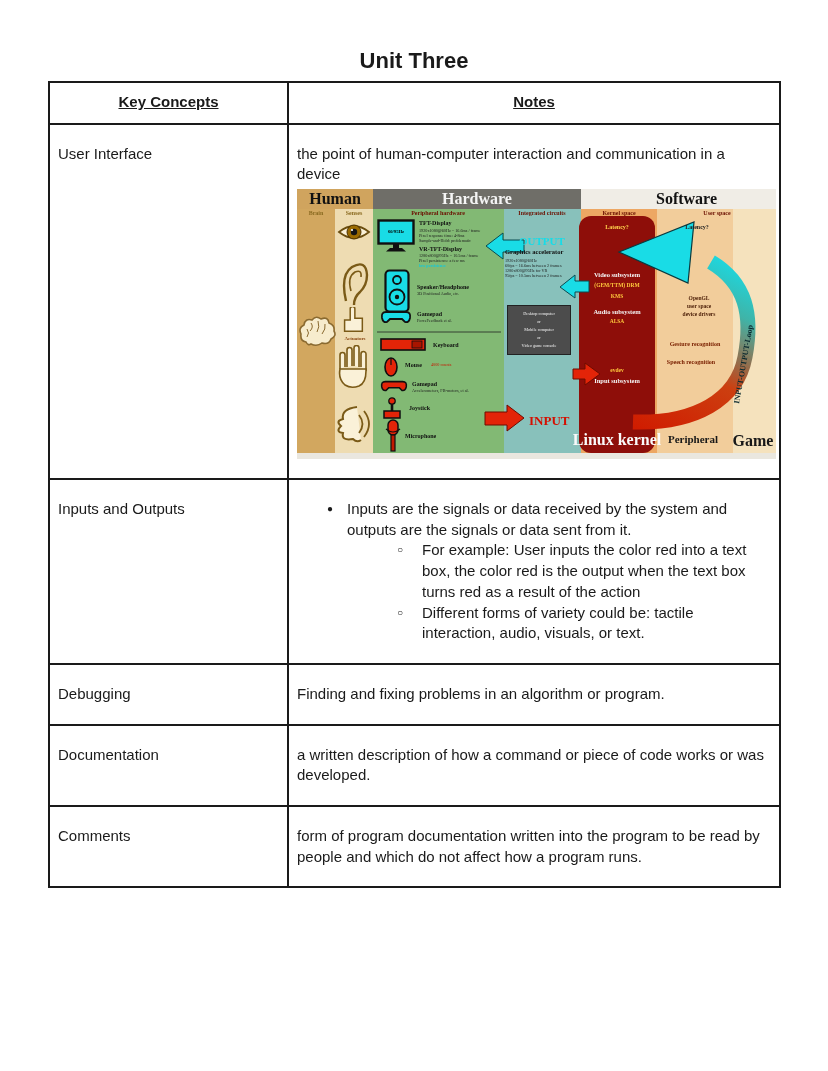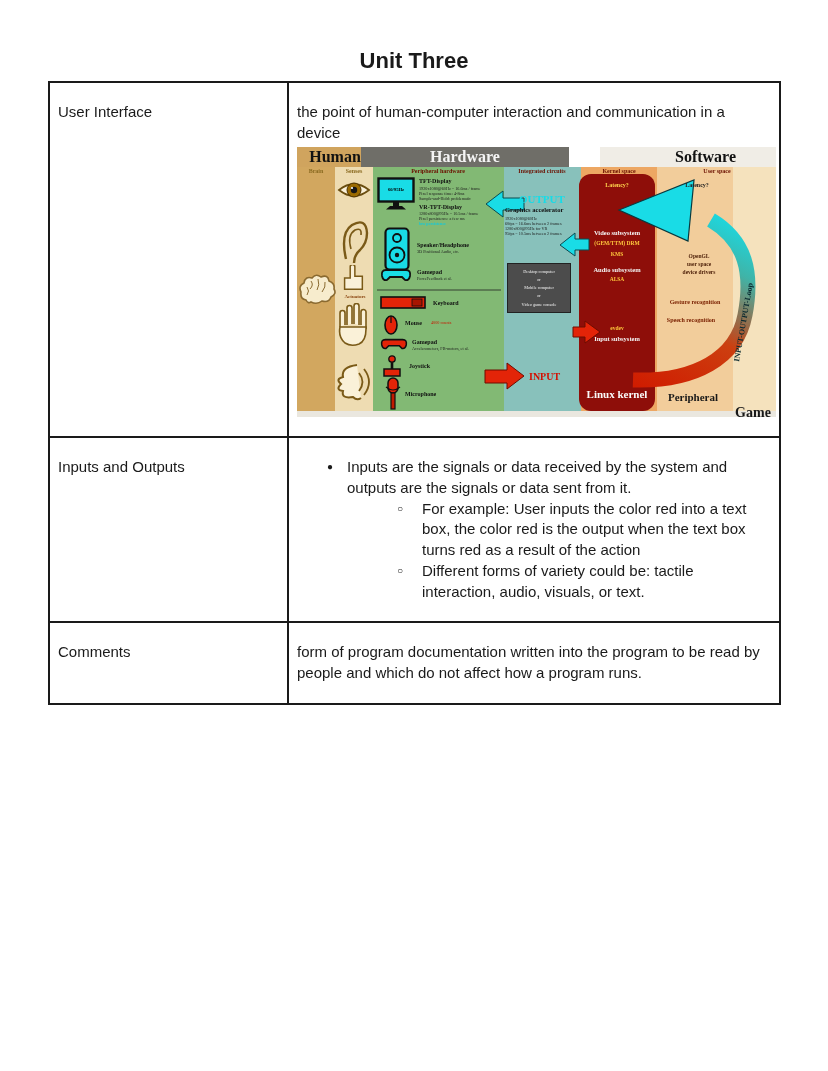--- a/index.html
+++ b/index.html
@@ -33,42 +33,46 @@
 
 <div class="page">
   <h1 class="title"><span>Unit Three</span></h1>
 
   <table class="notes">
     <colgroup>
         <col class="c1">
         <col class="c2">
       </colgroup>
     <tbody>
+        <tr>
+      <th><span>Key Concepts</span></th>
+      <th><span>Notes</span></th>
+    </tr>
 
     <tr style="height:343px;">
       <td>
             <div>User Interface</div>
           </td>
       <td>
         <div>the point of human-computer interaction and communication in a device</div>
 
         <div id="diagram">
 
           <div class="abs" style="left:0;top:20px;width:38px;height:244px;background:#d2a75f;"></div>
           <div class="abs" style="left:38px;top:20px;width:38px;height:244px;background:#eedcb2;"></div>
           <div class="abs" style="left:76px;top:20px;width:131px;height:244px;background:#82b974;"></div>
           <div class="abs" style="left:207px;top:20px;width:77px;height:244px;background:#88c1bb;"></div>
           <div class="abs" style="left:284px;top:20px;width:76px;height:244px;background:#eda763;"></div>
           <div class="abs" style="left:360px;top:20px;width:76px;height:244px;background:#f2cd9b;"></div>
           <div class="abs" style="left:436px;top:20px;width:43px;height:244px;background:#f5e2bd;"></div>
           <div class="abs" style="left:0;top:264px;width:479px;height:6px;background:#eae7df;"></div>
 
           <div class="hdr" style="left:0;width:76px;background:#d0a45e;color:#111;">Human</div>
-          <div class="hdr" style="left:64px;width:208px;background:#6f6e68;color:#f5f5f5;">Hardware</div>
-          <div class="hdr" style="left:284px;width:211px;background:#f0ede6;color:#111;margin-left:19px;">Software</div>
+          <div class="hdr" style="left:76px;width:208px;background:#6f6e68;color:#f5f5f5;">Hardware</div>
+          <div class="hdr" style="left:284px;width:211px;background:#f0ede6;color:#111;">Software</div>
 
           <div class="dl sub ctr" style="left:19px;color:#8a6a20;">Brain</div>
           <div class="dl sub ctr" style="left:57px;color:#8a6a20;">Senses</div>
           <div class="dl sub ctr" style="left:141px;">Peripheral hardware</div>
           <div class="dl sub ctr" style="left:245px;">Integrated circuits</div>
           <div class="dl sub ctr" style="left:322px;">Kernel space</div>
           <div class="dl sub ctr" style="left:420px;">User space</div>
 
           <div class="abs" style="left:282px;top:27px;width:76px;height:237px;background:#8e0e09;border-radius:12px;"></div>
 
@@ -182,40 +186,40 @@
           <div class="dl tiny" style="left:208px;top:74px;">60fps = 16.6ms between 2 frames</div>
           <div class="dl tiny" style="left:208px;top:79px;">1280x800@95Hz for VR</div>
           <div class="dl tiny" style="left:208px;top:84px;">95fps = 10.5ms between 2 frames</div>
           <div class="abs" style="left:210px;top:116px;width:62px;height:48px;background:#4c4c4c;border:1px solid #222;display:flex;flex-direction:column;align-items:center;justify-content:center;color:#f2f2f2;font-size:4.3px;line-height:1.9;font-family:'Liberation Serif',serif;">
             <div>Desktop computer</div>
             <div>or</div>
             <div>Mobile computer</div>
             <div>or</div>
             <div>Video game console</div>
           </div>
-          <div class="dl b" style="left:232px;top:223px;font-size:10px;color:#d40f00;">INPUT</div>
+          <div class="dl b" style="left:232px;top:223px;font-size:13px;color:#d40f00;">INPUT</div>
 
           <div class="dl ctr b" style="left:320px;top:34px;font-size:6px;color:#ffd34d;">Latency?</div>
           <div class="dl ctr kwhite" style="left:320px;top:82px;">Video subsystem</div>
           <div class="dl ctr kyellow" style="left:320px;top:93px;">(GEM/TTM) DRM</div>
           <div class="dl ctr kyellow" style="left:320px;top:104px;">KMS</div>
           <div class="dl ctr kwhite" style="left:320px;top:119px;">Audio subsystem</div>
           <div class="dl ctr kyellow" style="left:320px;top:129px;">ALSA</div>
           <div class="dl ctr kyellow" style="left:320px;top:178px;">evdev</div>
           <div class="dl ctr kwhite" style="left:320px;top:188px;">Input subsystem</div>
-          <div class="dl ctr b" style="left:320px;top:240px;font-size:11px;color:#fafafa;">Linux kernel</div>
+          <div class="dl ctr b" style="left:320px;top:240px;font-size:16px;color:#fafafa;">Linux kernel</div>
 
           <div class="dl ctr b" style="left:400px;top:34px;font-size:6px;color:#222;">Latency?</div>
           <div class="dl ctr b" style="left:402px;top:106px;font-size:5.5px;color:#4a1c05;">OpenGL</div>
           <div class="dl ctr b" style="left:402px;top:114px;font-size:5.5px;color:#4a1c05;">user space</div>
           <div class="dl ctr b" style="left:402px;top:122px;font-size:5.5px;color:#4a1c05;">device drivers</div>
           <div class="dl ctr b" style="left:398px;top:151px;font-size:6px;color:#7a2000;">Gesture recognition</div>
           <div class="dl ctr b" style="left:394px;top:169px;font-size:6px;color:#7a2000;">Speech recognition</div>
           <div class="dl ctr b" style="left:396px;top:243px;font-size:11px;color:#181818;">Peripheral</div>
-          <div class="dl ctr b" style="left:456px;top:256px;font-size:14px;color:#181818;">Game</div>
+          <div class="dl ctr b" style="left:456px;top:241px;font-size:16px;color:#181818;">Game</div>
         </div>
 
       </td>
     </tr>
 
     <tr style="height:142px;">
       <td>
             <div>Inputs and Outputs</div>
           </td>
       <td>
@@ -227,21 +231,37 @@
           <span class="mk">○</span>
           <div>For example: User inputs the color red into a text box, the color red is the output when the text box turns red as a result of the action</div>
         </div>
         <div class="bl l2">
           <span class="mk">○</span>
           <div>Different forms of variety could be: tactile interaction, audio, visuals, or text.</div>
         </div>
       </td>
     </tr>
 
-
+    <tr style="height:41px;">
+      <td>
+            <div>Debugging</div>
+          </td>
+      <td>
+            <div>Finding and fixing problems in an algorithm or program.</div>
+          </td>
+    </tr>
+
+    <tr style="height:50px;">
+      <td>
+            <div>Documentation</div>
+          </td>
+      <td>
+            <div>a written description of how a command or piece of code works or was developed.</div>
+          </td>
+    </tr>
 
     <tr style="height:44px;">
       <td>
             <div>Comments</div>
           </td>
       <td>
             <div>form of program documentation written into the program to be read by people and which do not affect how a program runs.</div>
           </td>
     </tr>
   </tbody>

